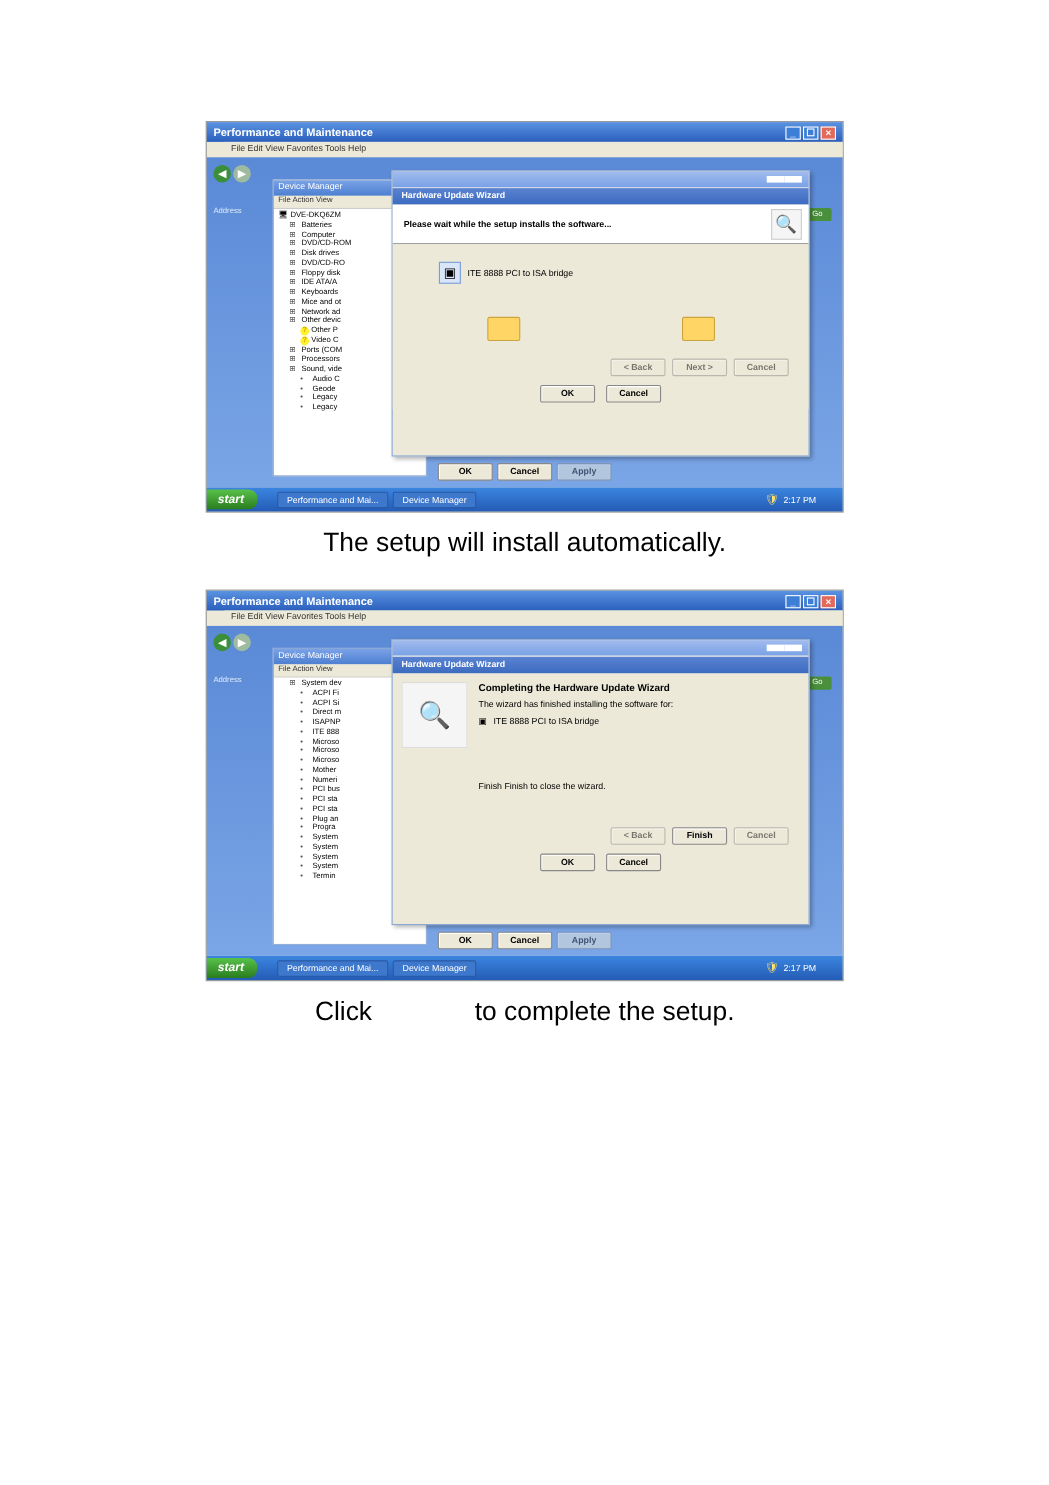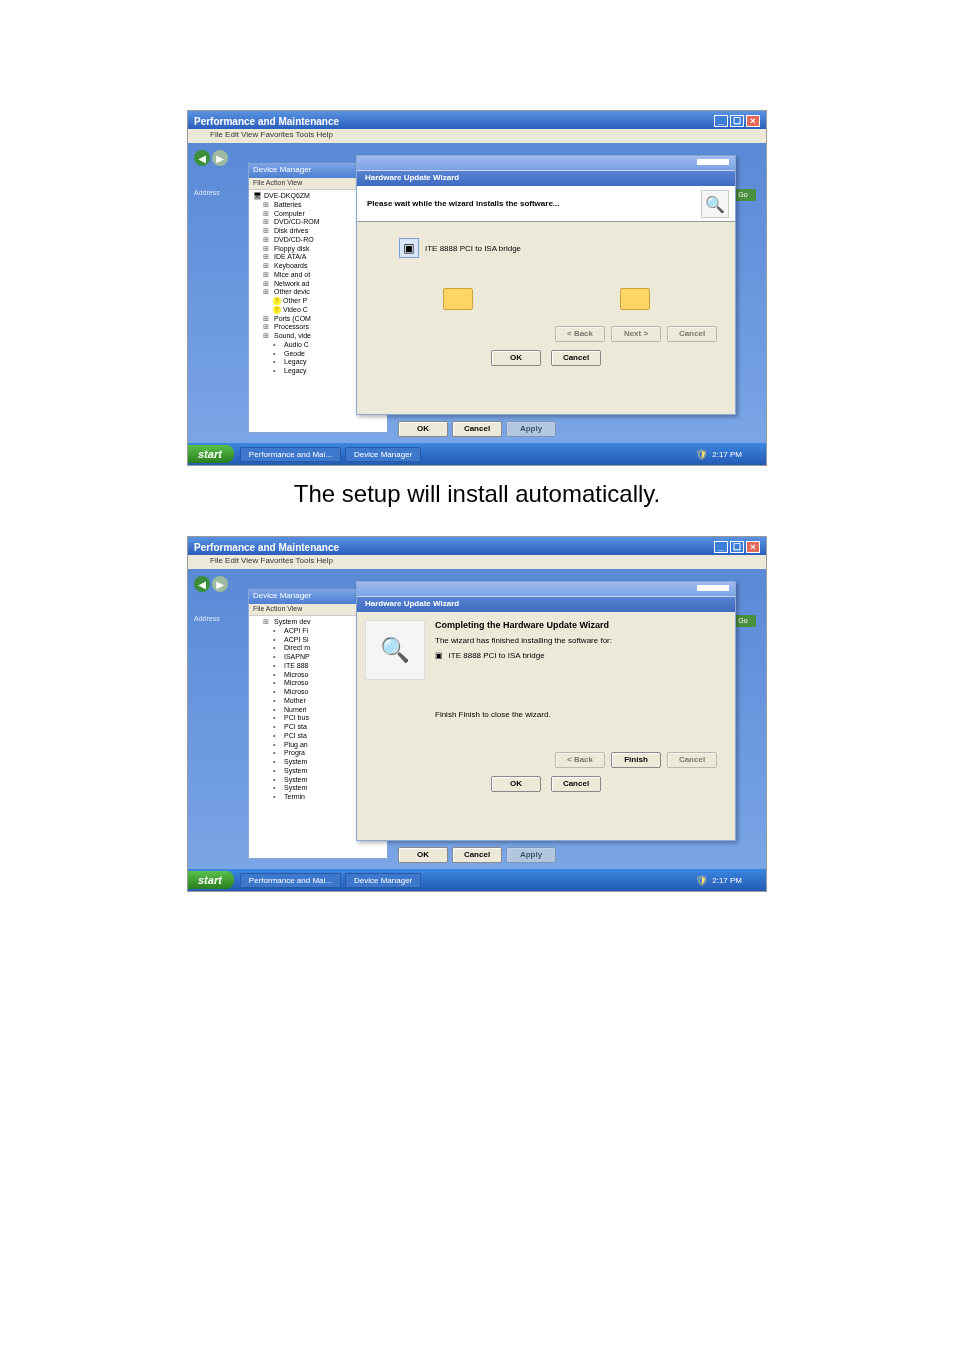--- a/index.html
+++ b/index.html
@@ -159,21 +159,21 @@
   .taskbar {
     background: linear-gradient(to bottom, #3b86e0, #245bb5);
     height:22px; display:flex; align-items:center; justify-content:space-between;
     padding-right:24px;
   }
   .taskbar .start {
     background: linear-gradient(to bottom, #58c14a, #2a7d1e);
     color:#fff; font-weight:bold; font-style:italic; font-size:11px;
     padding:3px 12px 3px 10px; border-radius:0 8px 8px 0;
   }
-  .taskbar .tasks { display:flex; gap:4px; margin-left:6px; flex:1;text-align:center; }
+  .taskbar .tasks { display:flex; gap:4px; margin-left:18px; flex:1;text-align:center; }
   .taskbar .task-btn {
     background:#3e78cd; color:#fff; font-size:8px; padding:2px 8px;
     border:1px solid #2a5aa6; border-radius:2px;
   }
   .taskbar .tray { color:#fff; font-size:8px; display:flex; gap:4px; align-items:center; }
   .tray-icon { color:#ffe06a; font-size:10px; }
 
   .caption {
     text-align:center; font-size:24px; color:#000; margin: 14px auto 28px auto;
   }
@@ -249,21 +249,21 @@
       <div class="prop-window">
         <div class="prop-title">
           <span></span>
           <span>
             <span class="ptag"></span>
             <span class="ptag"></span>
           </span>
         </div>
         <div class="wiz-section">Hardware Update Wizard</div>
         <div class="wiz-header">
-          <span>Please wait while the wizard installs the software...</span>
+          <span>Please wait while the setup installs the software...</span>
           <span class="wiz-icon">🔍</span>
         </div>
         <div class="wiz-body">
           <div class="device-row">
             <div class="chip-icon">▣</div>
             <span>ITE 8888 PCI to ISA bridge</span>
           </div>
           <div class="folders">
             <div class="fld"></div>
             <div class="fld"></div>
@@ -395,14 +395,15 @@
           <div class="task-btn">Device Manager</div>
         </div>
       </div>
       <div class="tray">
         <span class="tray-icon">🛡</span>
         <span>2:17 PM</span>
       </div>
     </div>
   </div>
 
+  <div class="caption" style="white-space:pre">Click              to complete the setup.</div>
 
 </div>
 
 </body></html>

